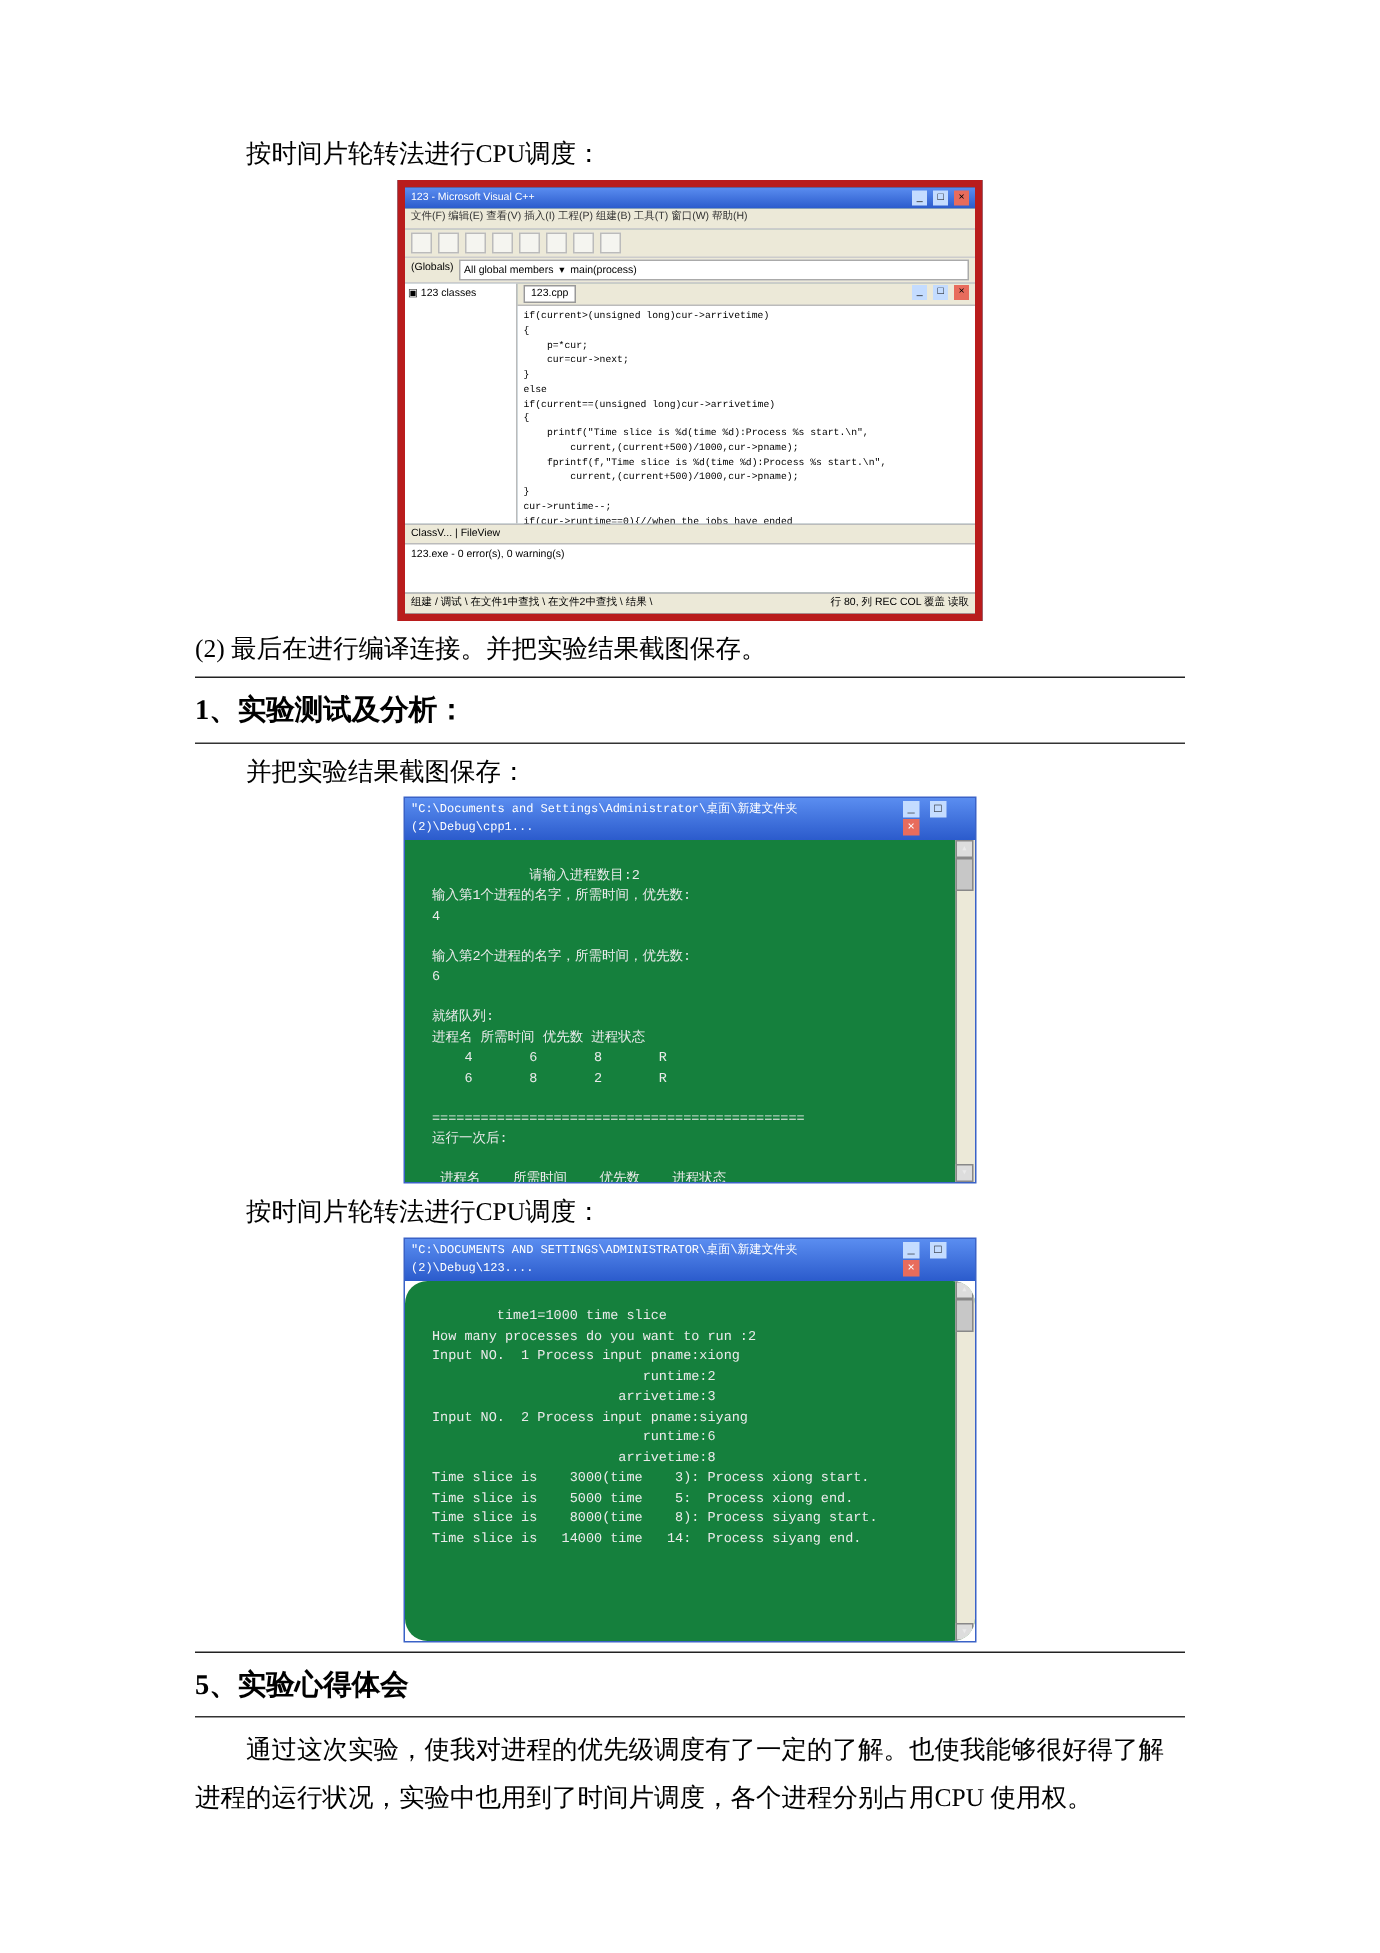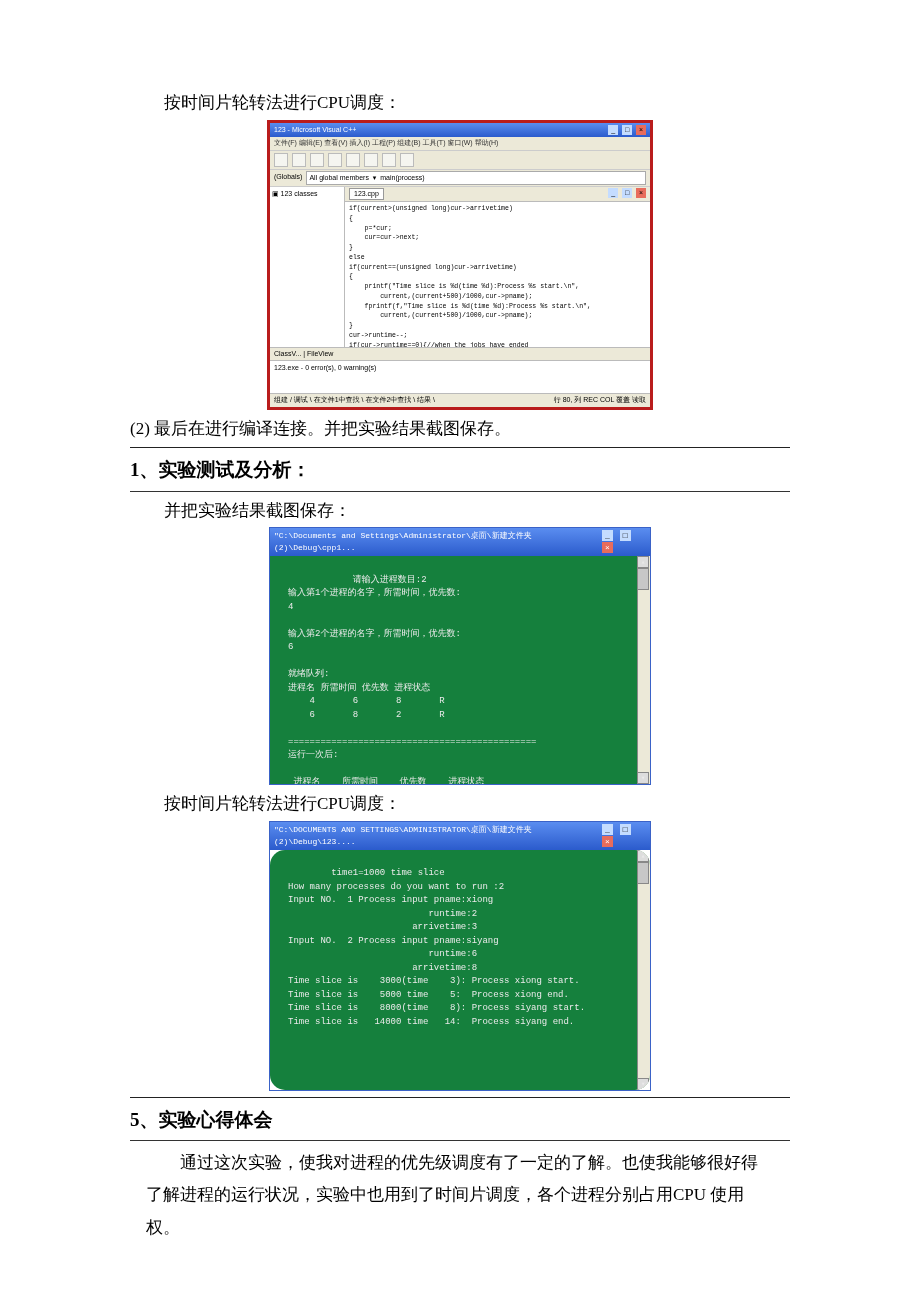--- a/index.html
+++ b/index.html
@@ -34,21 +34,21 @@
   .img-block {
     display: flex;
     justify-content: center;
     margin: 4px 0 6px 0;
   }
   
   .ide-window {
     width: 380px;
     font-family: Tahoma, sans-serif;
     font-size: 7px;
-    border: 3px solid #b91c1c;
+    border: 5px solid #b91c1c;
     background: #0c4a6e;
   }
   .ide-title {
     background: linear-gradient(#5a8df0,#2b5bcc);
     color: #fff;
     padding: 2px 4px;
     display: flex;
     justify-content: space-between;
     align-items: center;
   }
@@ -209,21 +209,21 @@
     border:1px solid #888;
     font-size:7px; text-align:center; line-height:10px;
   }
   .scroll-arrow.up { top:0; }
   .scroll-arrow.down { bottom:0; }
   .section-break {
     border-top:1px solid #222;
     margin: 6px 0;
   }
   .body-text {
-    margin: 6px 16px;
+    margin: 6px 0;
     line-height: 1.9;
   }
 </style>
 </head>
 <body>
 
 <div class="page">
 
   <div class="para-indent">按时间片轮转法进行CPU调度：</div>
 

